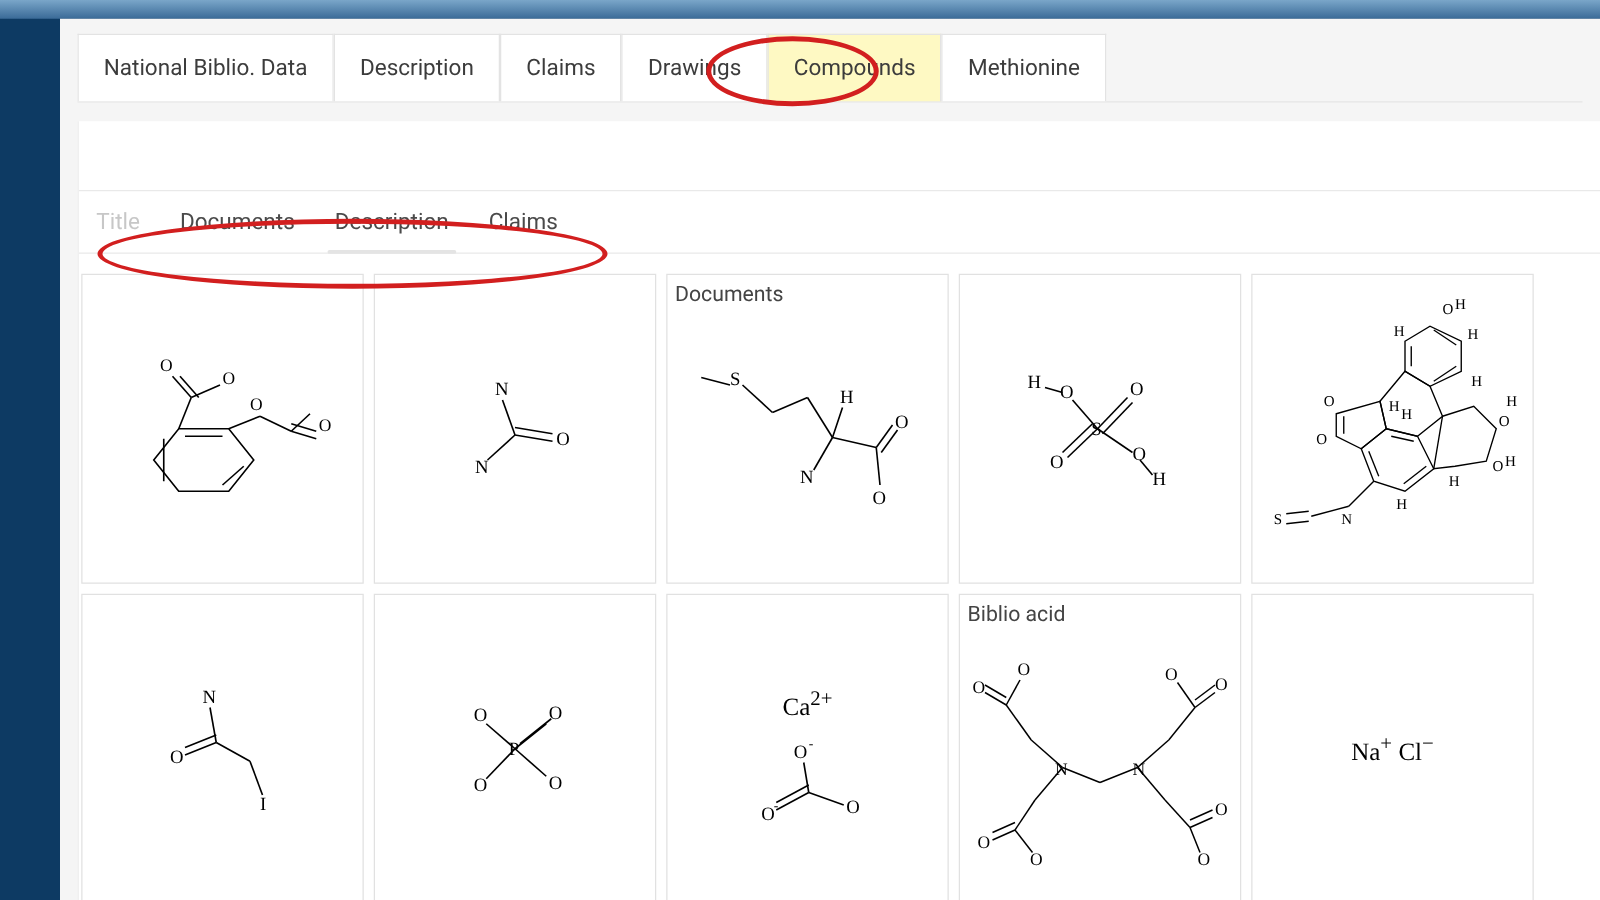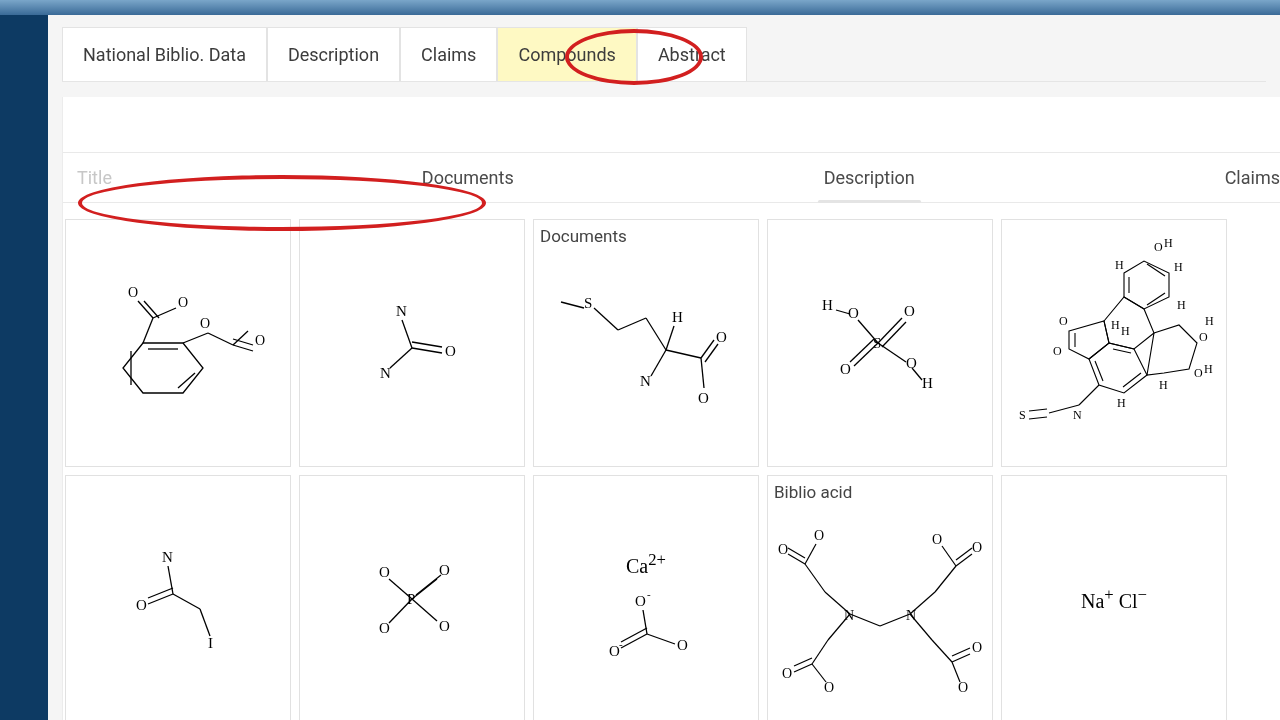--- a/index.html
+++ b/index.html
@@ -63,21 +63,20 @@
     padding: 55px 0 0 0;
   }
   .sub-tabs {
     display: flex;
     align-items: center;
     gap: 32px;
     padding: 12px 0 12px 14px;
     border-top: 1px solid #e9e9e9;
     border-bottom: 1px solid #e9e9e9;
     position: relative;
-    justify-content: space-between;
   }
   .sub-tab {
     font-size: 18px;
     color: #4a4a4a;
     cursor: pointer;
     position: relative;
     padding: 2px 0;
   }
   .sub-tab.disabled {
     color: #c7c7c7;
@@ -145,22 +144,23 @@
 
 <div class="viewport">
   <div class="topstrip"></div>
 
   <div class="content-wrap">
 
     <div class="main-tabs">
       <div class="main-tab">National Biblio. Data</div>
       <div class="main-tab">Description</div>
       <div class="main-tab">Claims</div>
+      <div class="main-tab">Drawings</div>
       <div class="main-tab active" id="compounds-tab">Compounds</div>
-      <div class="main-tab">Abstract</div>
+      <div class="main-tab">Methionine</div>
     </div>
 
     <div class="divider"></div>
 
     <div class="body-area">
       <div class="body-inner">
 
         <div class="sub-tabs" id="sub-tabs-bar">
           <div class="sub-tab disabled">Title</div>
           <div class="sub-tab">Documents</div>

